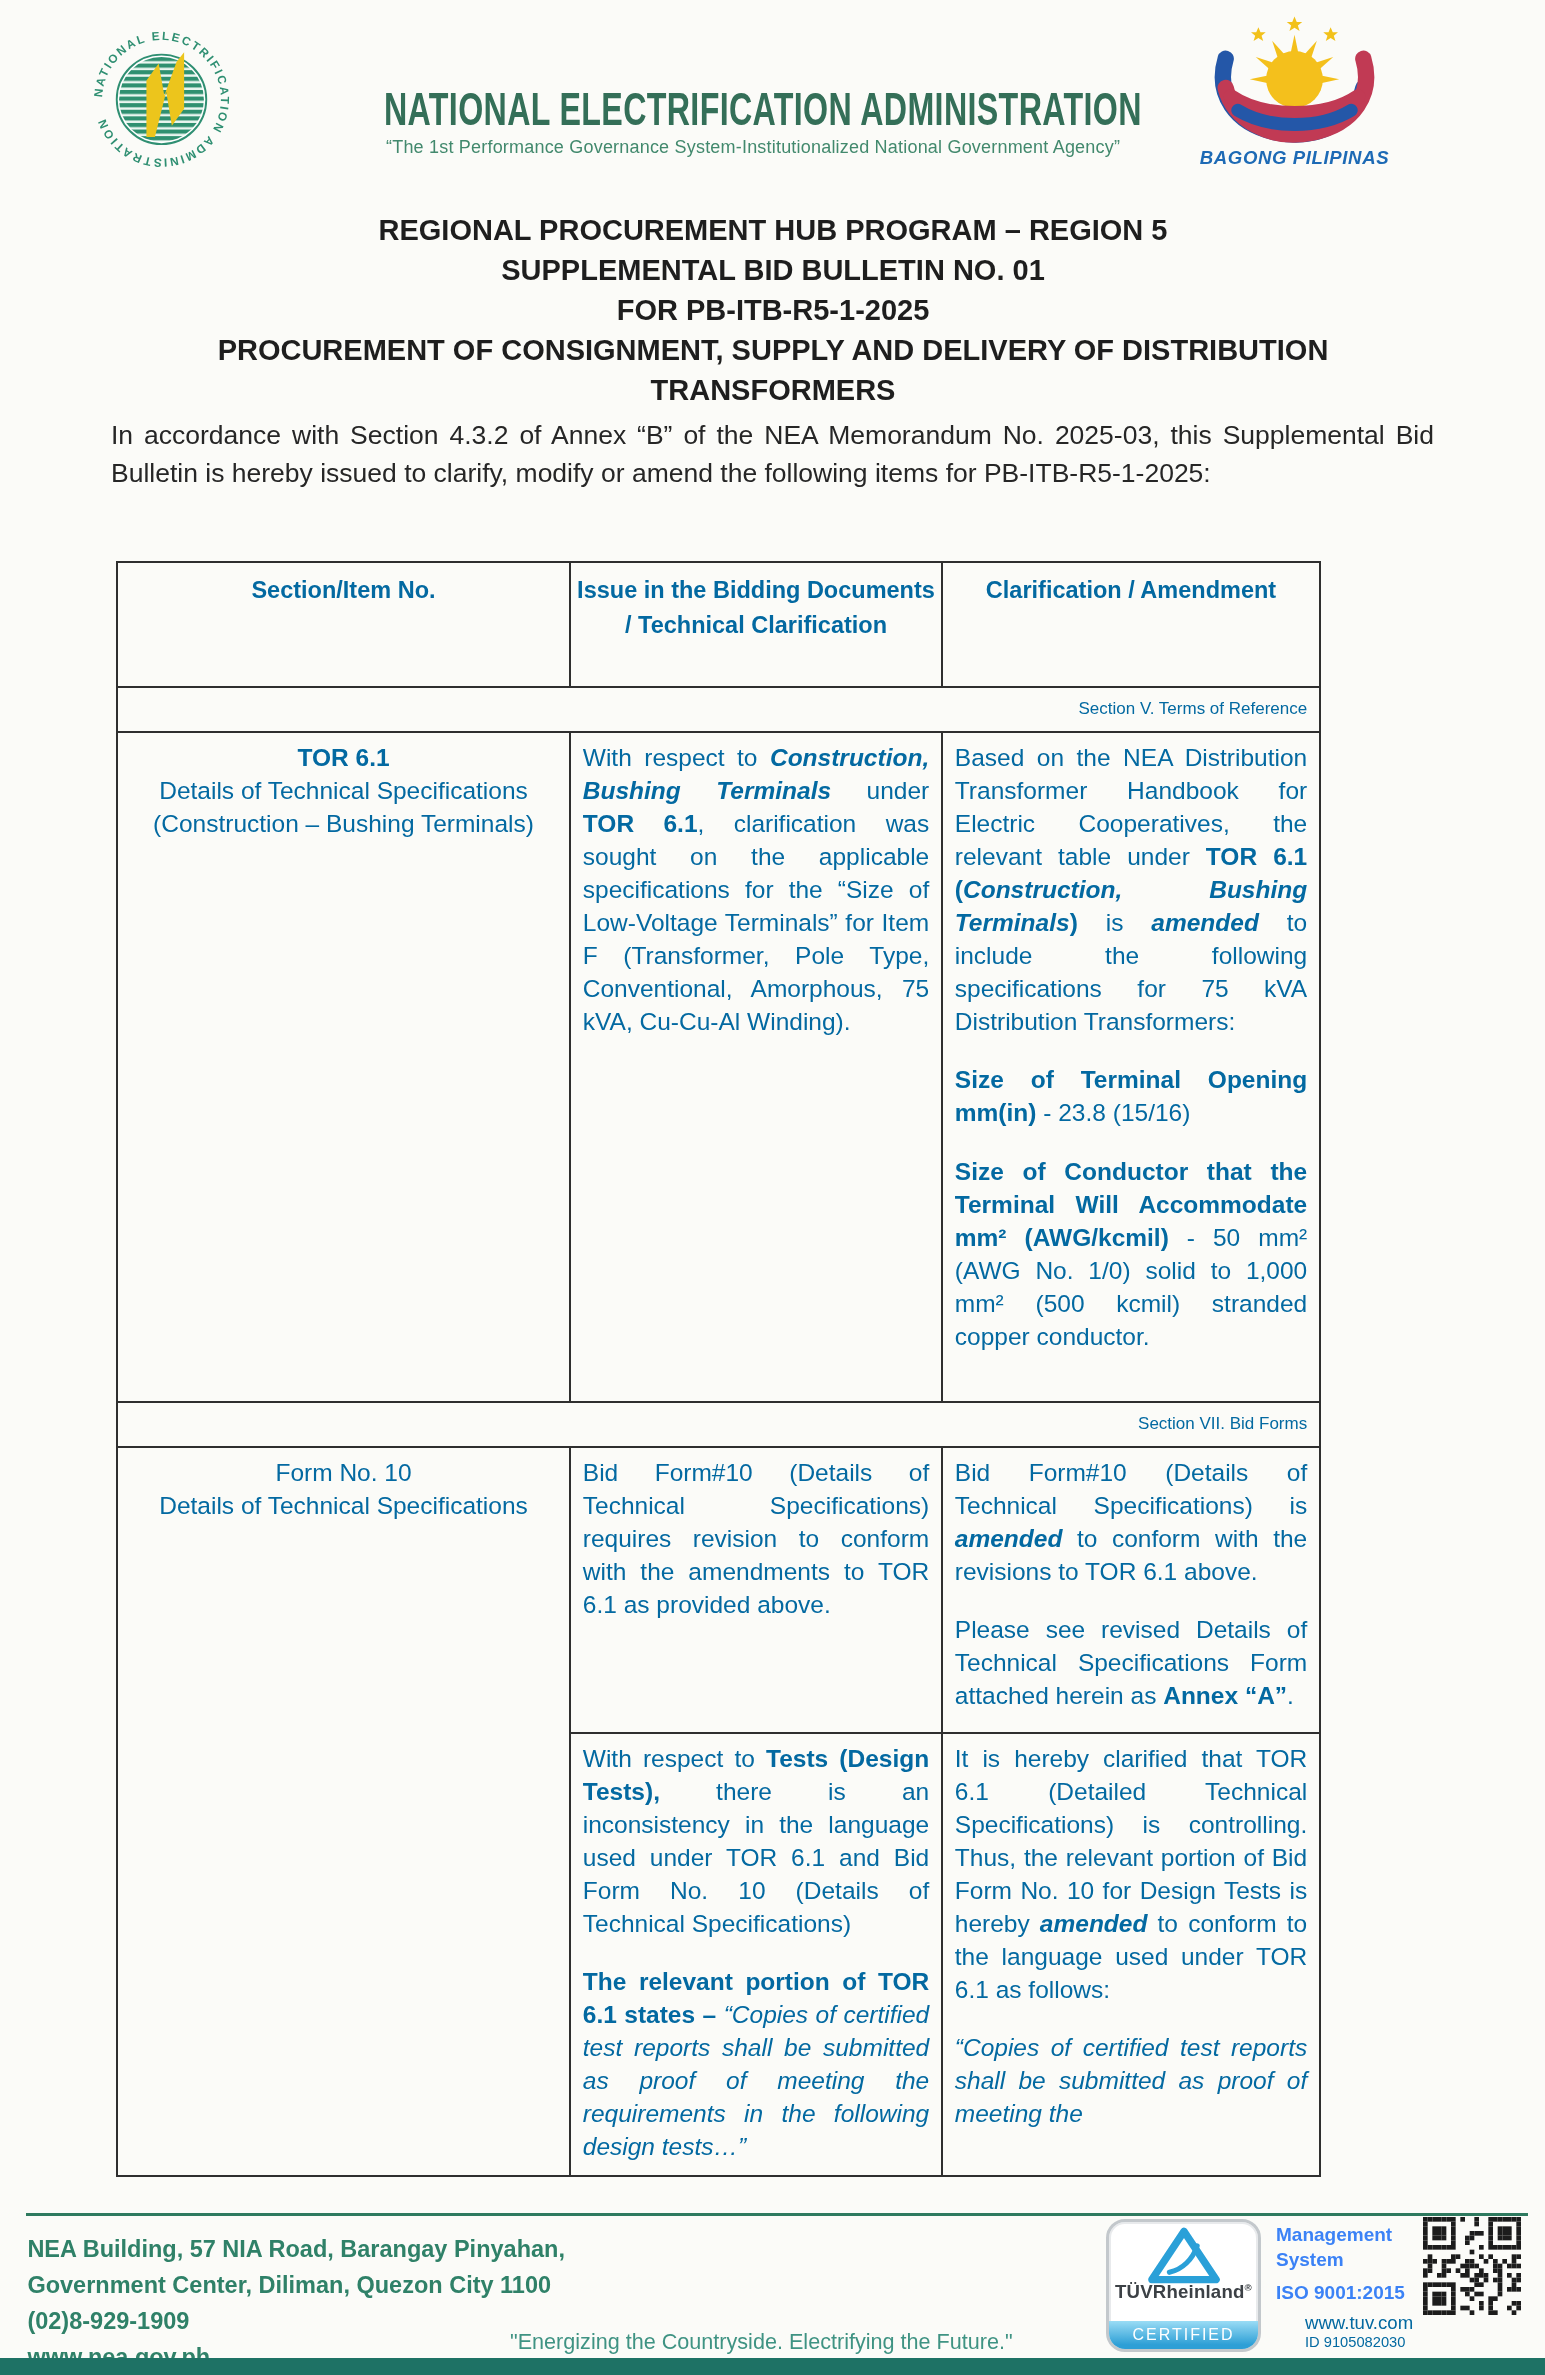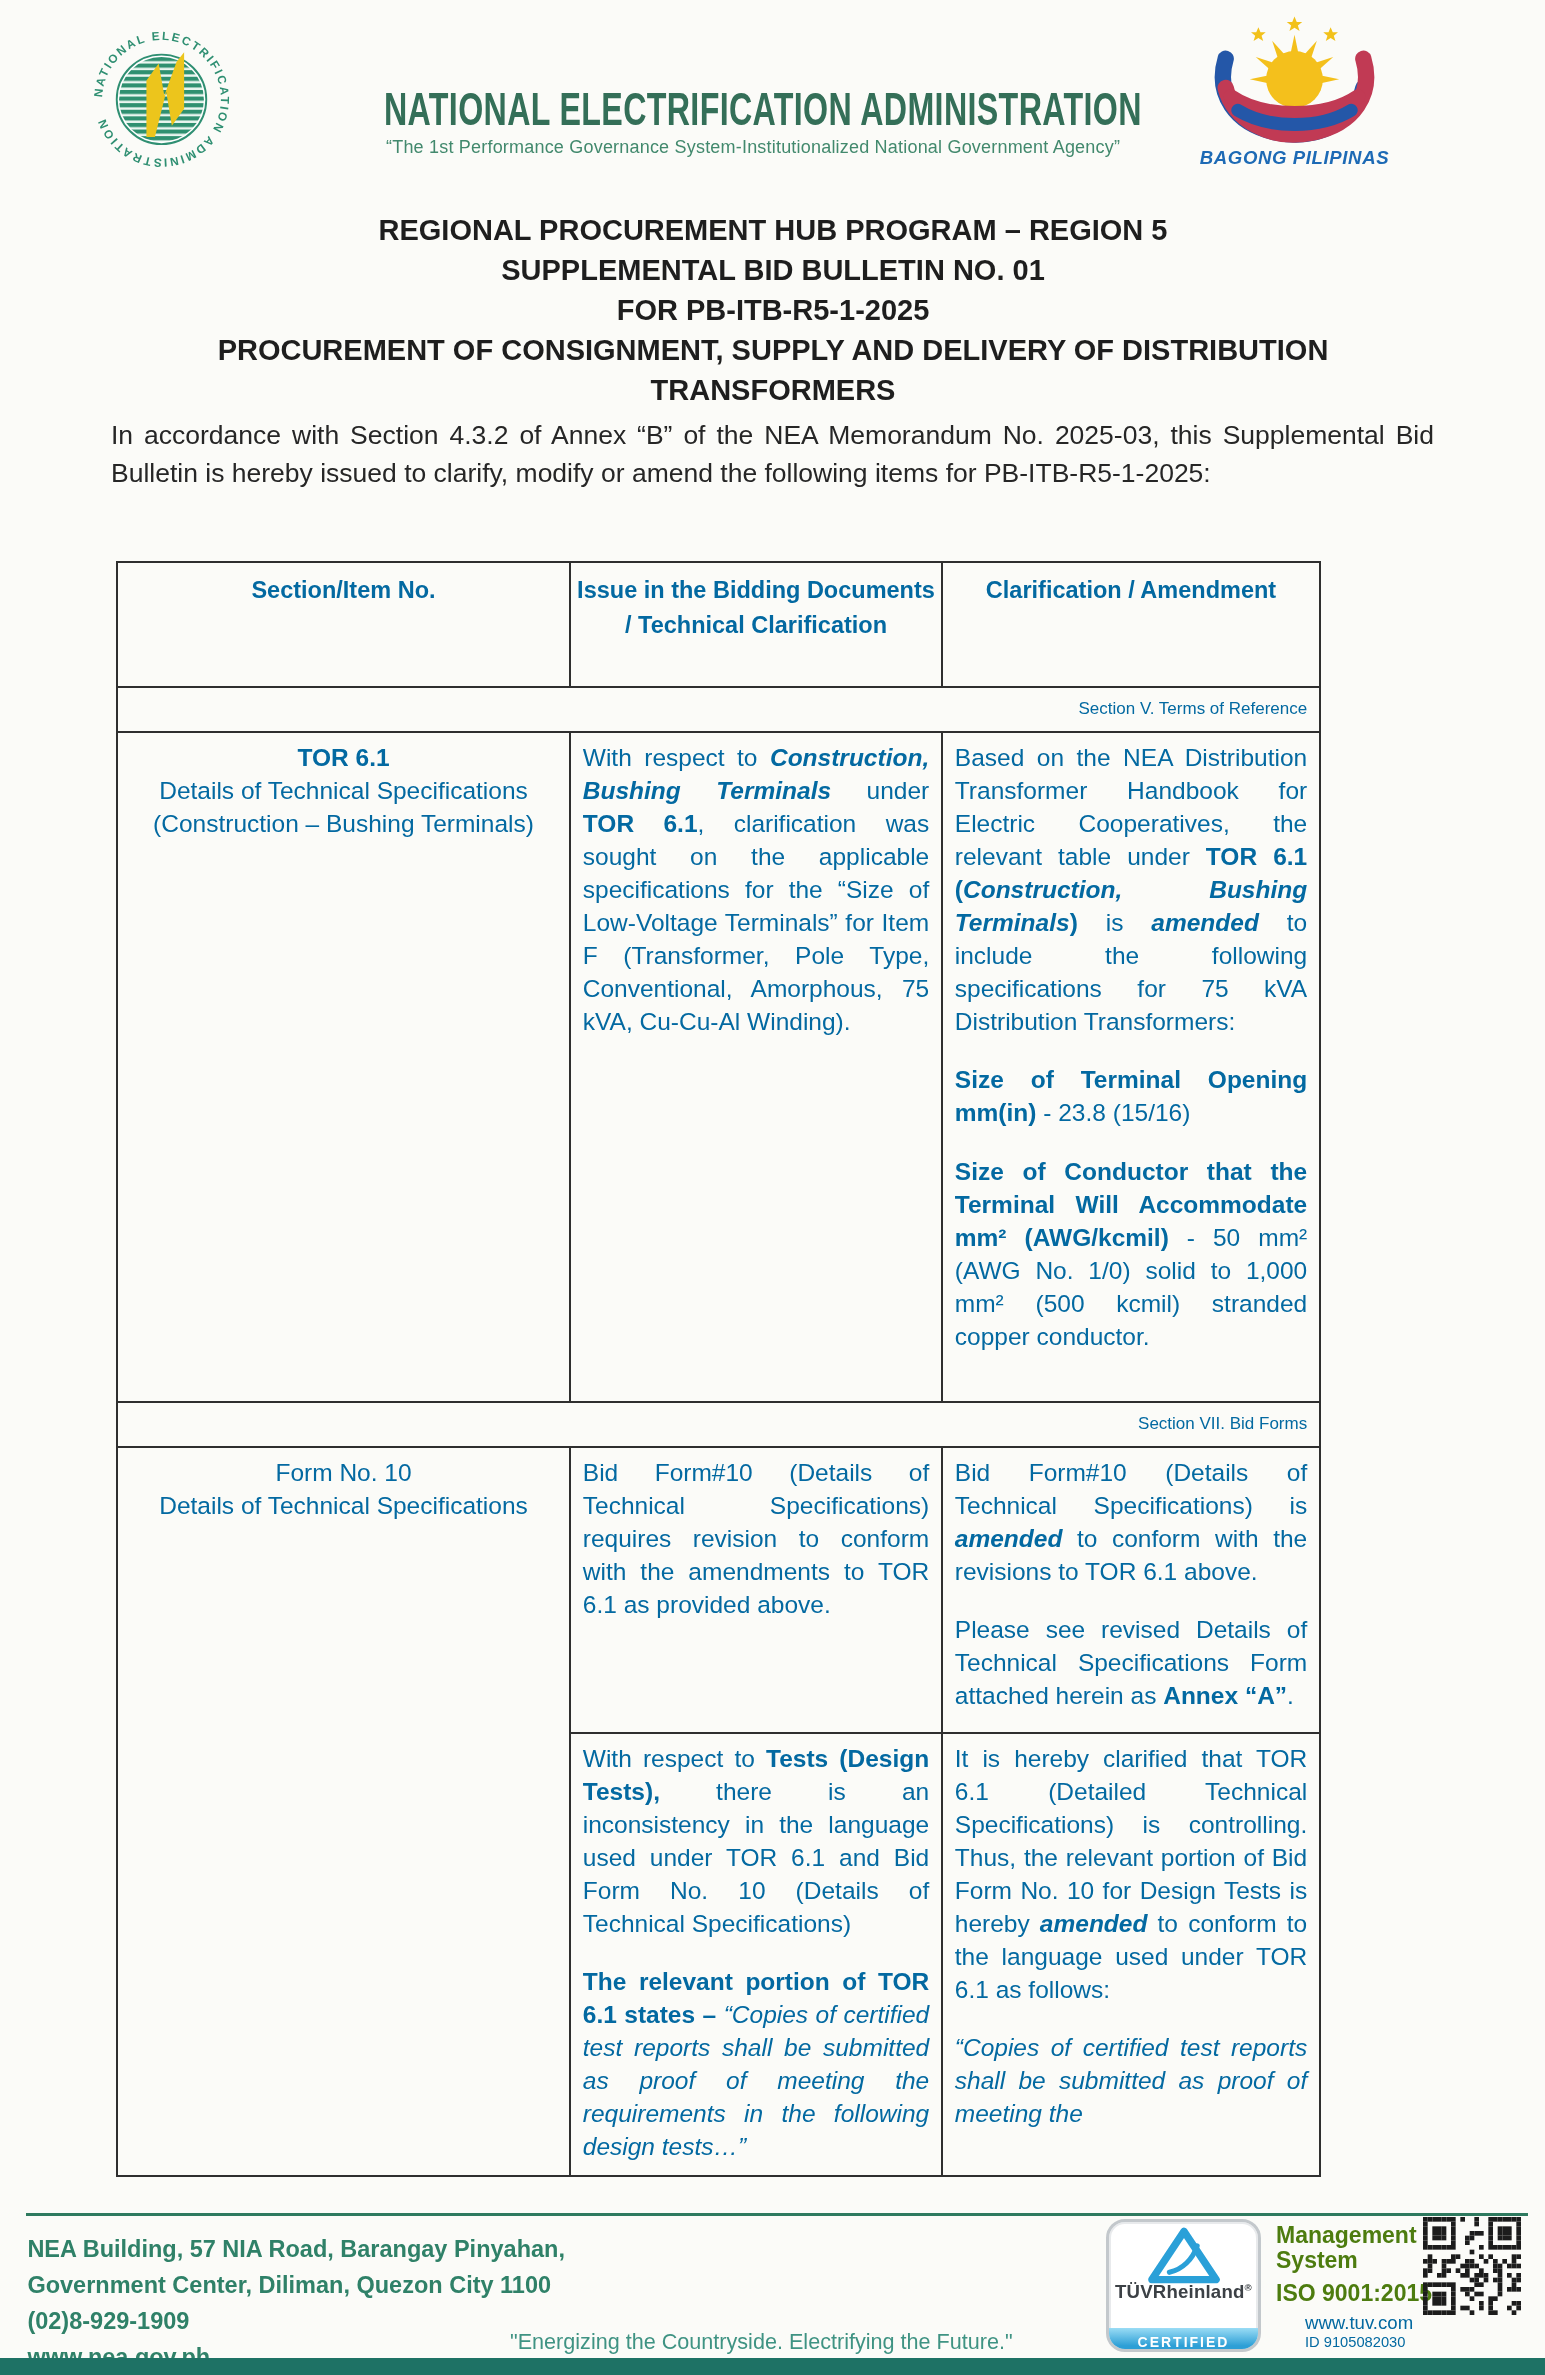--- a/index.html
+++ b/index.html
@@ -41,23 +41,23 @@
   .footer-line{position:absolute;left:25.5px;top:2213px;width:1502px;border-top:3.9px solid #2e7a5f}
   .addr{position:absolute;left:27.4px;top:2231px}
   .addr-line{font-size:23.5px;font-weight:700;color:#2f8168;line-height:36px}
   .tagline{position:absolute;left:510px;top:2329px;font-size:21.6px;color:#3f9383}
   .tuv-badge{position:absolute;left:1106px;top:2219px;width:155px;height:133px;background:#fff;
     border:3.9px solid #c3c8cc;border-radius:19px;box-sizing:border-box;text-align:center;overflow:hidden;
     box-shadow:0 0 0 2px #e8eaec inset}
   .tuv-tri{display:block;margin:4.9px auto 0}
   .tuv-brand{font-size:18.6px;font-weight:700;color:#3c4146;letter-spacing:0.2px;margin-top:-2.9px}
   .tuv-brand sup{font-size:9.8px}
-  .tuv-cert{position:absolute;left:0;right:0;bottom:0;height:21px;line-height:28px;
-    background:linear-gradient(180deg,#9adcf5 0%,#2d9fd6 85%);color:#fff;font-weight:700;font-size:14px;letter-spacing:2px}
-  .mgmt{position:absolute;left:1276px;top:2223px;font-weight:700;color:#4d7c0f;font-size:23px;line-height:24.5px;text-align:left}
+  .tuv-cert{position:absolute;left:0;right:0;bottom:0;height:28px;line-height:28px;
+    background:linear-gradient(180deg,#9adcf5 0%,#2d9fd6 85%);color:#fff;font-weight:400;font-size:16px;letter-spacing:2px}
+  .mgmt{position:absolute;left:1276px;top:2223px;font-weight:700;color:#3b82f6;font-size:19px;line-height:24.5px;text-align:left}
   .mgmt .iso{margin-top:8.8px}
   .tuv-meta{position:absolute;left:1305px;top:2313px;color:#0369a1;text-align:left}
   .tuv-url{font-size:18.6px;line-height:20.6px}
   .tuv-id{font-size:14.7px;line-height:17.6px}
   .qr{position:absolute;left:1423px;top:2217px}
   .bottom-bar{position:absolute;left:0;top:2358px;width:1546px;height:17.6px;background:#1e7265}
 </style>
 </head>
 <body>
 

